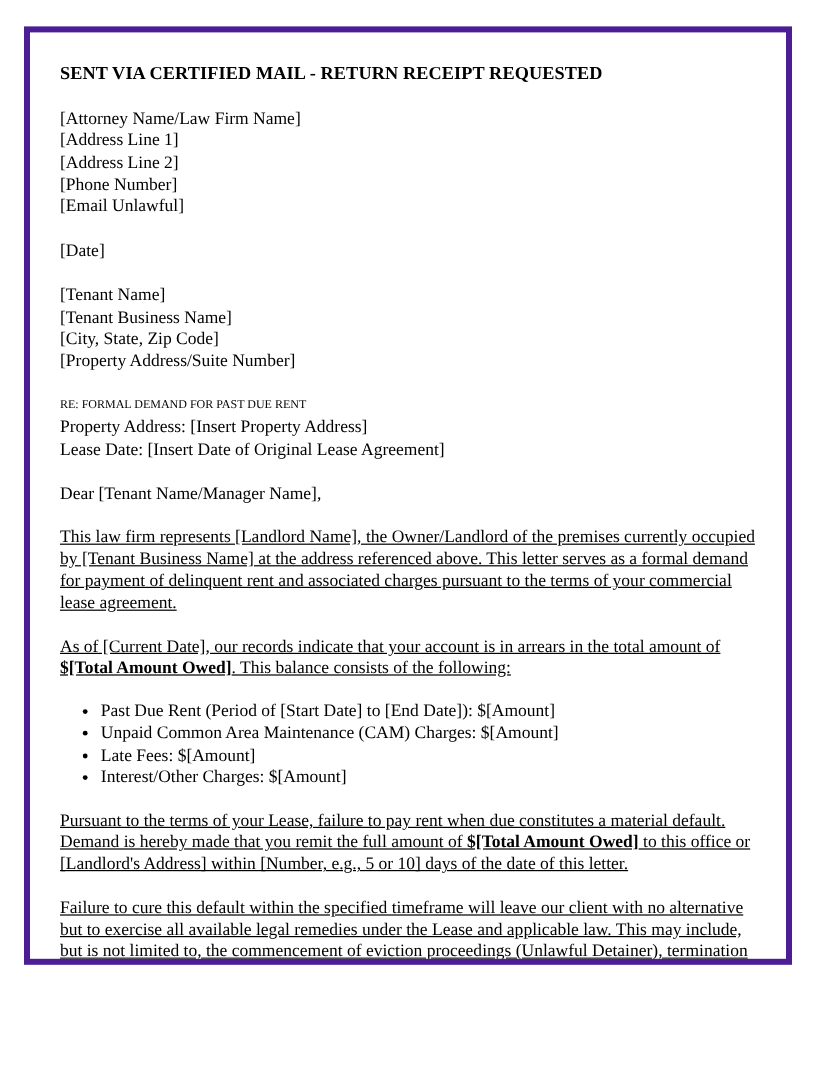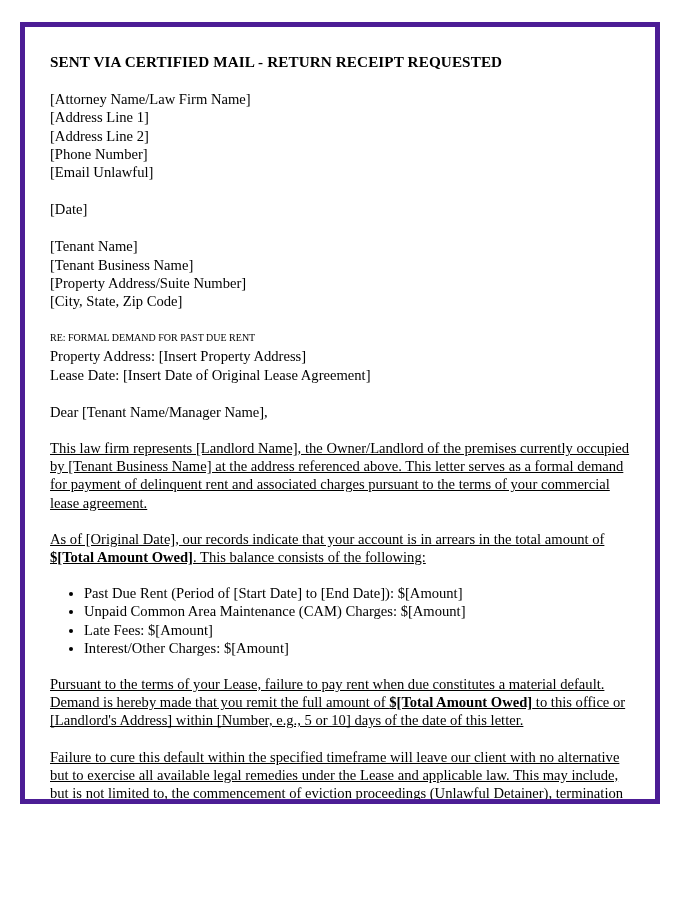--- a/index.html
+++ b/index.html
@@ -94,41 +94,41 @@
 
       <div class="gap-md"></div>
 
       <div class="line">[Date]</div>
 
       <div class="gap-md"></div>
 
       <div class="block">
         <div class="line">[Tenant Name]</div>
         <div class="line">[Tenant Business Name]</div>
+        <div class="line">[City, State, Zip Code]</div>
         <div class="line">[Property Address/Suite Number]</div>
-        <div class="line">[City, State, Zip Code]</div>
       </div>
 
       <div class="gap-md"></div>
 
       <div class="subject line">RE: FORMAL DEMAND FOR PAST DUE RENT</div>
       <div class="line">Property Address: [Insert Property Address]</div>
       <div class="line">Lease Date: [Insert Date of Original Lease Agreement]</div>
 
       <div class="gap-md"></div>
 
       <div class="line">Dear [Tenant Name/Manager Name],</div>
 
       <div class="spacer"></div>
 
       <p class="para">This law firm represents [Landlord Name], the Owner/Landlord of the premises currently occupied by [Tenant Business Name] at the address referenced above. This letter serves as a formal demand for payment of delinquent rent and associated charges pursuant to the terms of your commercial lease agreement.</p>
 
       <div class="spacer"></div>
 
-      <p class="para"><span>As of [Original Date], our records indicate that your account is in arrears in the total amount of </span><b class="bold">$[Total Amount Owed]</b><span>. This balance consists of the following:</span></p>
+      <p class="para"><span>As of [Current Date], our records indicate that your account is in arrears in the total amount of </span><b class="bold">$[Total Amount Owed]</b><span>. This balance consists of the following:</span></p>
 
       <div class="spacer"></div>
 
       <ul class="charges">
         <li>Past Due Rent (Period of [Start Date] to [End Date]): $[Amount]</li>
         <li>Unpaid Common Area Maintenance (CAM) Charges: $[Amount]</li>
         <li>Late Fees: $[Amount]</li>
         <li>Interest/Other Charges: $[Amount]</li>
       </ul>
 

